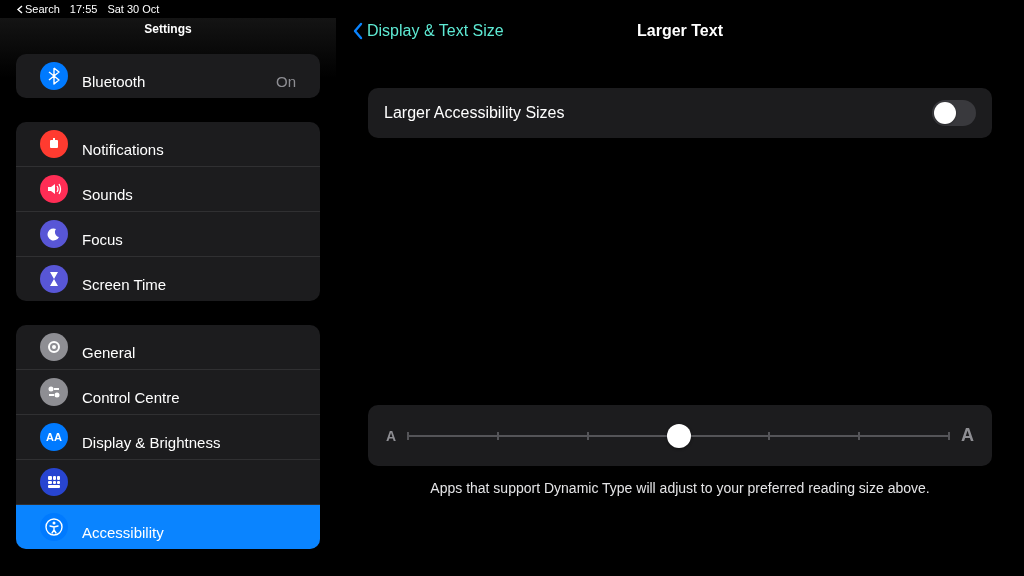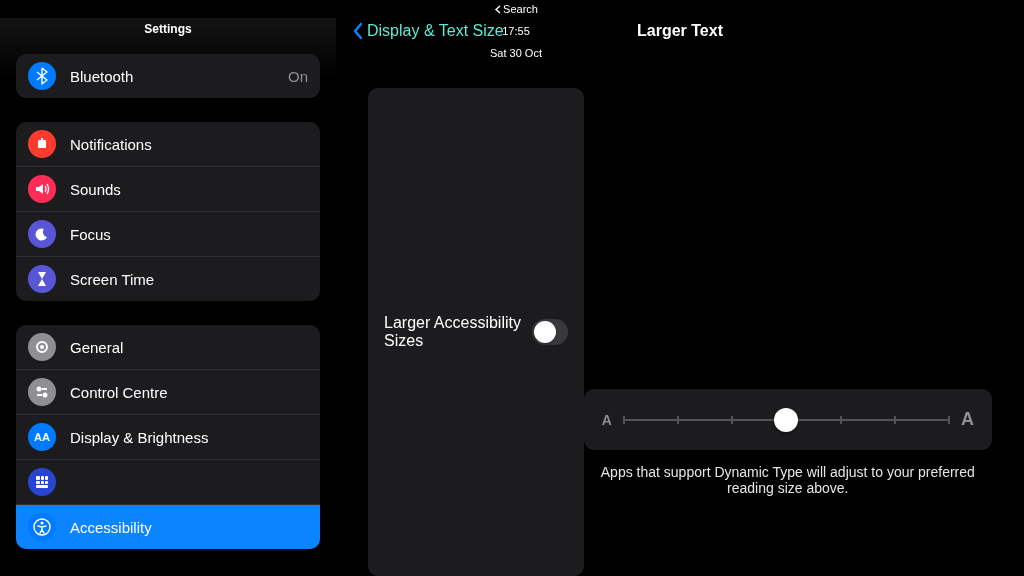--- a/index.html
+++ b/index.html
@@ -1,21 +1,21 @@
 <!DOCTYPE html>
 <html><head>
   <meta charset="utf-8">
   <style>
     * { margin: 0; padding: 0; box-sizing: border-box; font-family: -apple-system, BlinkMacSystemFont, "Segoe UI", Helvetica, Arial, sans-serif; }
     html, body { width: 1024px; height: 576px; background: #000; color: #fff; overflow: hidden; }
     
     .status-bar { 
       display: flex; align-items: center; gap: 10px; 
       padding: 3px 8px; font-size: 11px; color: #fff; 
-      position: absolute; top: 0; left: 8px; right: 0; height: 18px; flex-direction: column;
+      position: absolute; top: 0; left: 8px; right: 0; height: 18px;
     }
     .status-bar .search-back { display: flex; align-items: center; gap: 2px; }
     
     .app { display: flex; width: 100%; height: 100%; padding-top: 18px; }
     
     .sidebar { 
       width: 336px; height: 100%; 
       background: linear-gradient(to bottom, rgba(40,40,40,0.5) 0, rgba(0,0,0,1) 60px);
       display: flex; flex-direction: column;
     }
@@ -23,22 +23,22 @@
       text-align: center; font-size: 12px; font-weight: 600; 
       padding: 4px 0 18px 0; 
     }
     .sidebar-scroll { padding: 0 16px; overflow-y: auto; flex: 1; }
     
     .group { 
       background: #1c1c1e; border-radius: 10px; 
       margin-bottom: 24px; overflow: hidden;
     }
     .row { 
-      display: flex; align-items: center; 
-      padding: 8px 12px; min-height: 42px; cursor: pointer;
+      display: flex; align-items: flex-end; 
+      padding: 8px 24px; min-height: 42px; cursor: pointer;
       border-bottom: 0.5px solid rgba(80,80,80,0.4);
     }
     .row:last-child { border-bottom: none; }
     .row.selected { background: #0a84ff; }
     .row .icon { 
       width: 28px; height: 28px; border-radius: 14px; 
       display: flex; align-items: center; justify-content: center;
       margin-right: 14px; flex-shrink: 0;
     }
     .row .label { flex: 1; font-size: 15px; }
@@ -61,21 +61,21 @@
       display: flex; align-items: center; justify-content: center;
       padding: 4px 16px 18px 16px; position: relative;
     }
     .back-btn { 
       position: absolute; left: 16px; 
       display: flex; align-items: center; gap: 4px; 
       color: #5eead4; font-size: 16px; cursor: pointer;
     }
     .main-title { font-size: 16px; font-weight: 600; text-align: center; }
     
-    .main-content { flex: 1; padding: 30px 32px 0 32px; display: flex; }
+    .main-content { flex: 1; padding: 30px 32px 0 32px; display: flex; flex-direction: column; }
     
     .card { 
       background: #1c1c1e; border-radius: 10px; 
       padding: 12px 16px; 
     }
     
     .toggle-row { 
       display: flex; align-items: center; justify-content: space-between;
     }
     .toggle-label { font-size: 16px; }

